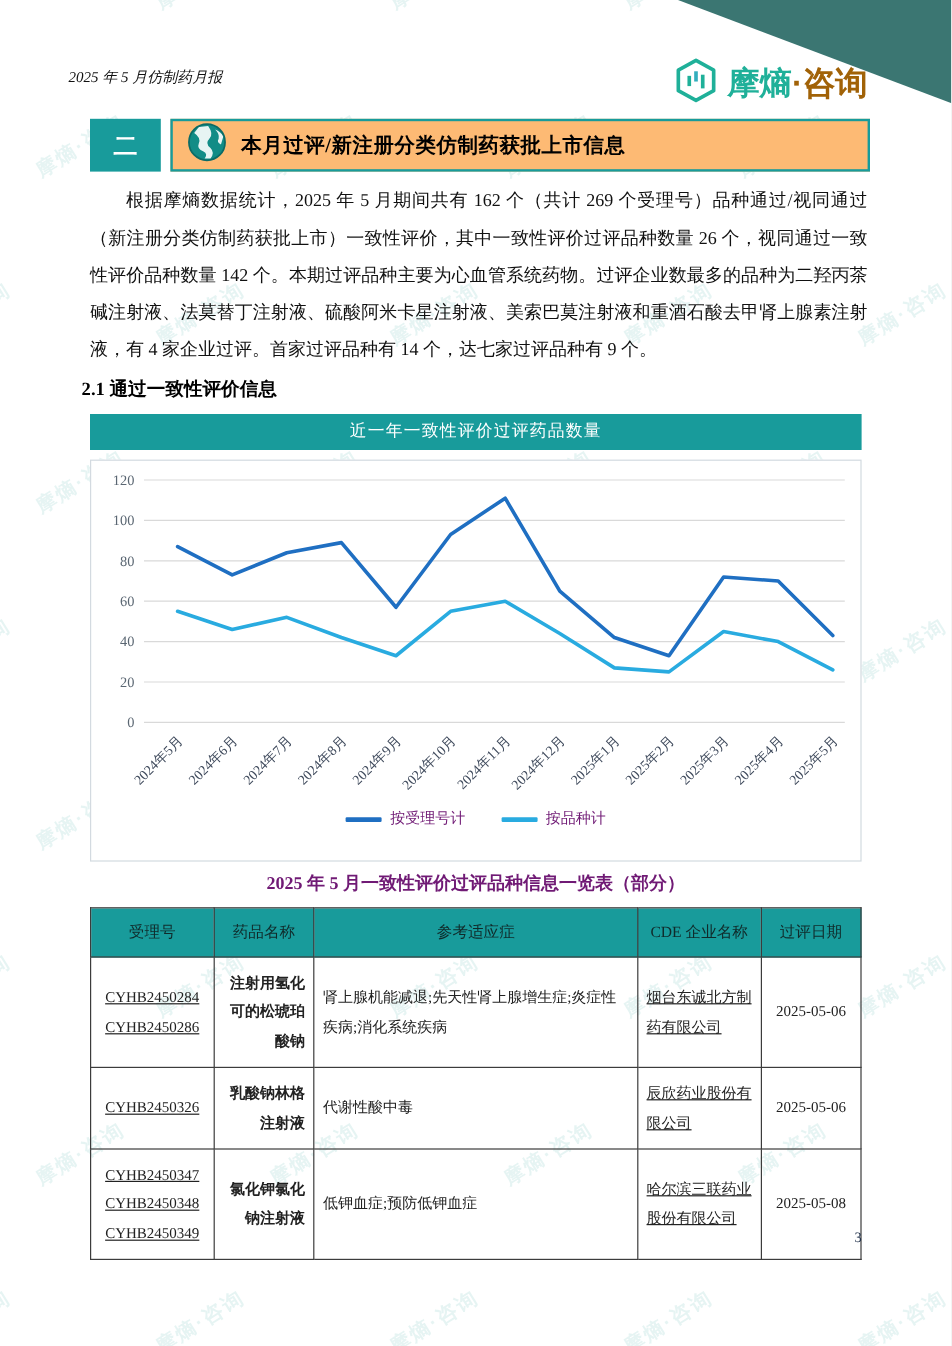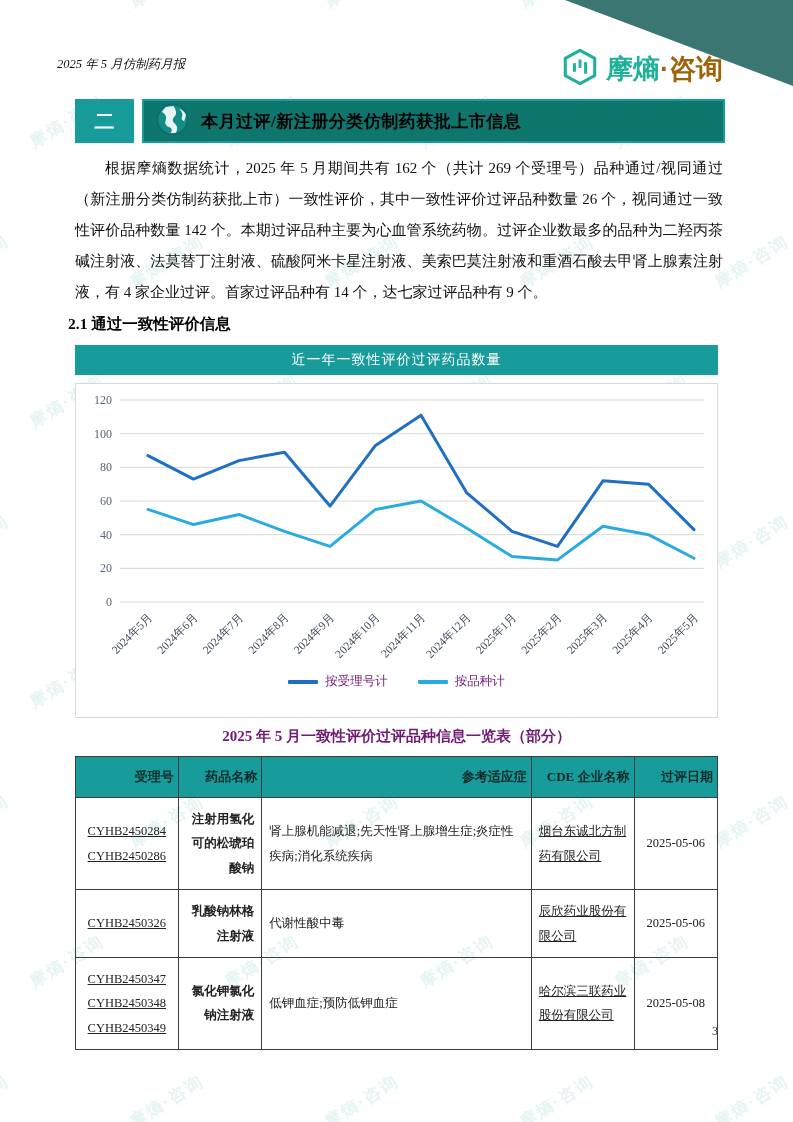--- a/index.html
+++ b/index.html
@@ -15,40 +15,40 @@
   .corner-triangle{position:absolute;top:0;right:0;width:228px;height:86px;
       background:#3b7672;clip-path:polygon(0 0,100% 0,100% 100%);z-index:3;}
   .doc-title{position:absolute;left:57px;top:56px;font-size:12.5px;font-style:italic;color:#111;}
   .logo{position:absolute;left:561px;top:48px;display:flex;align-items:center;gap:7px;}
   .logo-text{font-family:"Liberation Sans","DejaVu Sans",sans-serif;font-weight:bold;font-size:27px;line-height:1;}
   .logo-part1{color:#1fb099;}
   .logo-part2{color:#a16207;}
   .section-bar{position:absolute;left:75px;top:99px;width:650px;height:44px;display:flex;gap:8px;}
   .section-num{width:59px;background:#189b9b;color:#fff;display:flex;align-items:center;justify-content:center;
       font-size:20px;font-weight:bold;}
-  .section-title-box{flex:1;border:2px solid #189b9b;background:#0f766e;display:flex;align-items:center;
+  .section-title-box{flex:1;border:2px solid #189b9b;background:#fdba74;display:flex;align-items:center;
       gap:12px;padding-left:12px;box-sizing:border-box;}
   .section-title{font-size:17px;font-weight:bold;letter-spacing:0.5px;color:#000;}
   .paragraph{position:absolute;left:75px;top:153px;width:648px;font-size:15px;line-height:31px;
       text-align:justify;text-indent:2em;color:#111;}
   .subsection-title{position:absolute;left:68px;top:314px;font-size:15.5px;font-weight:bold;color:#000;}
   .chart-title-bar{position:absolute;left:75px;top:345px;width:643px;height:30px;background:#189b9b;
       color:#fff;text-align:center;line-height:30px;font-size:14px;letter-spacing:1px;}
   .chart-card{position:absolute;left:75px;top:383px;width:643px;height:335px;border:1px solid #d3dae0;
       box-sizing:border-box;background:#fff;}
   .legend-row{display:flex;justify-content:center;align-items:center;gap:30px;margin-top:2px;
       font-size:12.5px;color:#701a75;}
   .legend-item{display:flex;align-items:center;gap:7px;}
   .legend-swatch{display:inline-block;width:30px;height:4px;border-radius:1px;}
   .table-title{position:absolute;left:75px;top:727px;width:643px;text-align:center;
       font-size:15px;font-weight:bold;color:#701a75;}
   .info-table{position:absolute;left:75px;top:756px;width:643px;border-collapse:collapse;
       font-size:12.5px;color:#222;}
-  .info-table th{background:#189b9b;border:1.5px solid #3c3c3c;font-weight:bold;
-      padding:11px 4px;font-size:13px;color:#102a2a;text-align:right;}
+  .info-table th{background:#189b9b;border:1.5px solid #3c3c3c;font-weight:normal;
+      padding:11px 4px;font-size:13px;color:#102a2a;}
   .info-table td{border:1.5px solid #3c3c3c;padding:9px 7px;line-height:1.95;vertical-align:middle;}
   .col-acc{text-align:center;white-space:pre-line;text-decoration:underline;}
   .col-drug{text-align:right;font-weight:bold;}
   .col-ind{text-align:left;}
   .col-comp{text-align:left;text-decoration:underline;}
   .col-date{text-align:center;}
   .page-number{position:absolute;left:712px;top:1024px;font-size:12px;color:#20314a;}
 </style>
 </head>
 <body>

